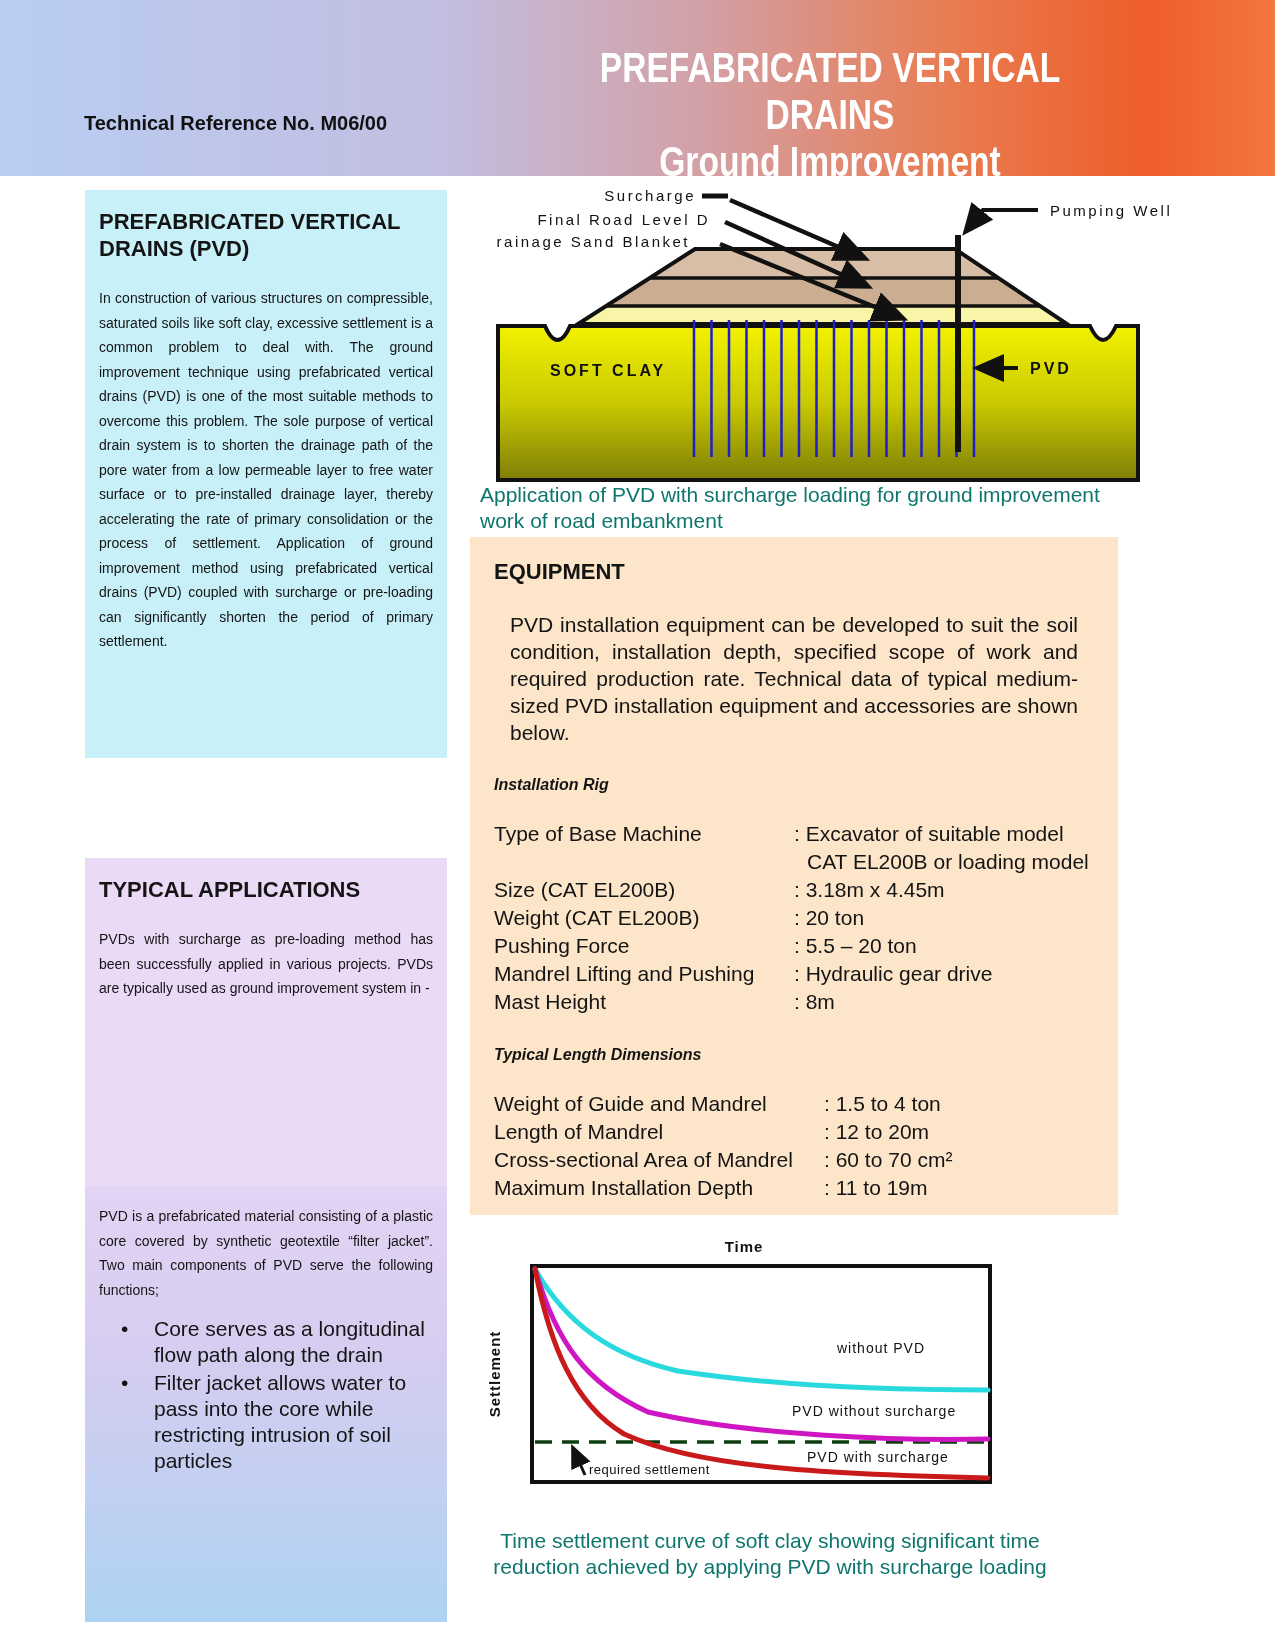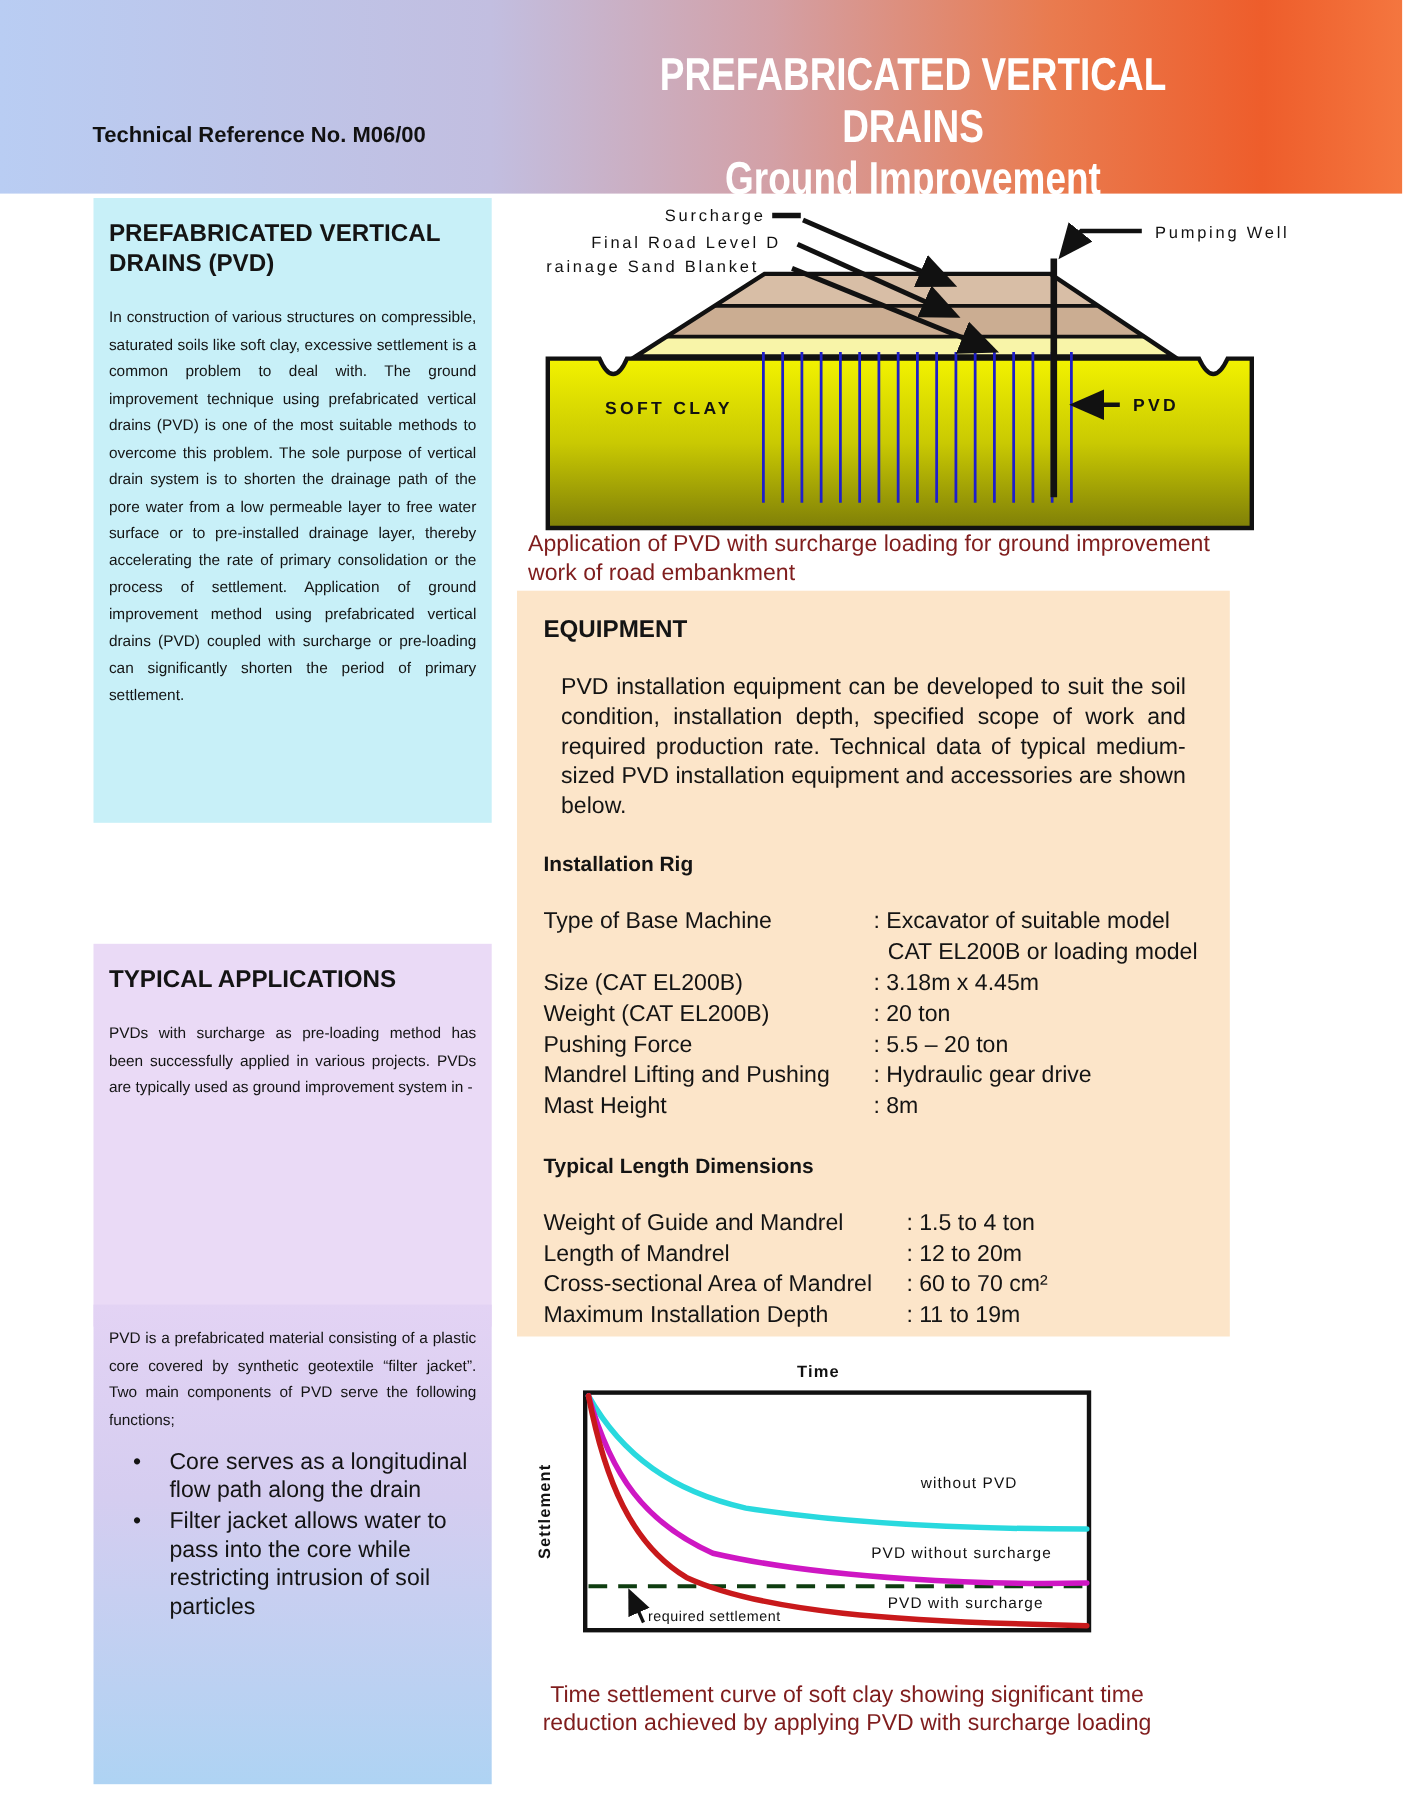--- a/index.html
+++ b/index.html
@@ -9,39 +9,39 @@
   
   .hdr{position:absolute;left:0;top:0;width:1275px;height:176px;
        background:linear-gradient(90deg,#b9cdf3 0%,#c2bee0 35%,#d3a0a6 55%,#e97b4f 75%,#ee5d2b 90%,#f4763f 100%);}
   .hdr-ref{position:absolute;left:84px;top:112px;font-size:20px;font-weight:bold;color:#111;}
   .hdr-title{position:absolute;left:530px;top:44px;width:600px;text-align:center;
              color:#ffffff;font-weight:bold;font-size:42px;line-height:47px;
              transform:scaleX(0.80);transform-origin:50% 0;}
 
   
   .lbox{position:absolute;left:85px;width:362px;box-sizing:border-box;padding:18px 14px;overflow:hidden;}
-  .box-pvd{top:180px;height:568px;background:#c8f0f8;}
+  .box-pvd{top:190px;height:568px;background:#c8f0f8;}
   .box-app{top:858px;height:348px;background:#eadaf6;}
   .box-chr{top:1186px;height:436px;background:linear-gradient(180deg,#e3d3f4 0%,#d5cdf0 40%,#aed3f3 100%);}
   .lbox h2{margin:0 0 24px 0;font-size:22px;line-height:27px;font-weight:bold;color:#141414;}
   .lbox p{margin:0;font-size:14px;line-height:24.5px;text-align:justify;}
   .bullets{margin-top:14px;}
   .bullet{position:relative;padding-left:55px;font-size:21px;line-height:26px;margin-bottom:2px;}
   .bullet::before{content:"\2022";position:absolute;left:22px;top:0;font-size:21px;}
 
   
-  .cap{position:absolute;font-size:21px;line-height:26px;color:#7f1d1d;}
+  .cap{position:absolute;font-size:21px;line-height:26px;color:#0f766e;}
   .cap1{left:480px;top:482px;width:660px;}
   .cap2{left:480px;top:1528px;width:580px;text-align:center;}
 
   .ebox{position:absolute;left:470px;top:537px;width:648px;height:678px;background:#fce5c9;
         box-sizing:border-box;padding:22px 24px;overflow:hidden;}
   .ebox h2{margin:0 0 26px 0;font-size:22px;font-weight:bold;}
   .ebox .intro{margin:16px;font-size:21px;line-height:27px;text-align:justify;}
-  .subhead{font-size:19px;font-weight:bold;margin:30px 0 26px 0;}
+  .subhead{font-size:16px;font-weight:bold;font-style:italic;margin:30px 0 26px 0;}
   .srow{display:flex;font-size:21px;line-height:28px;}
   .rig .slabel{width:300px;flex:none;}
   .man .slabel{width:330px;flex:none;}
   .sval{flex:1;}
   .sval .cont{padding-left:13px;}
 
   svg text{font-family:"Liberation Sans",sans-serif;}
   .dlab{font-size:15px;letter-spacing:2.5px;fill:#111;}
   .dlab-b{font-size:16px;font-weight:bold;letter-spacing:3px;fill:#111;}
   .clab{font-size:14px;letter-spacing:1px;fill:#111;}

